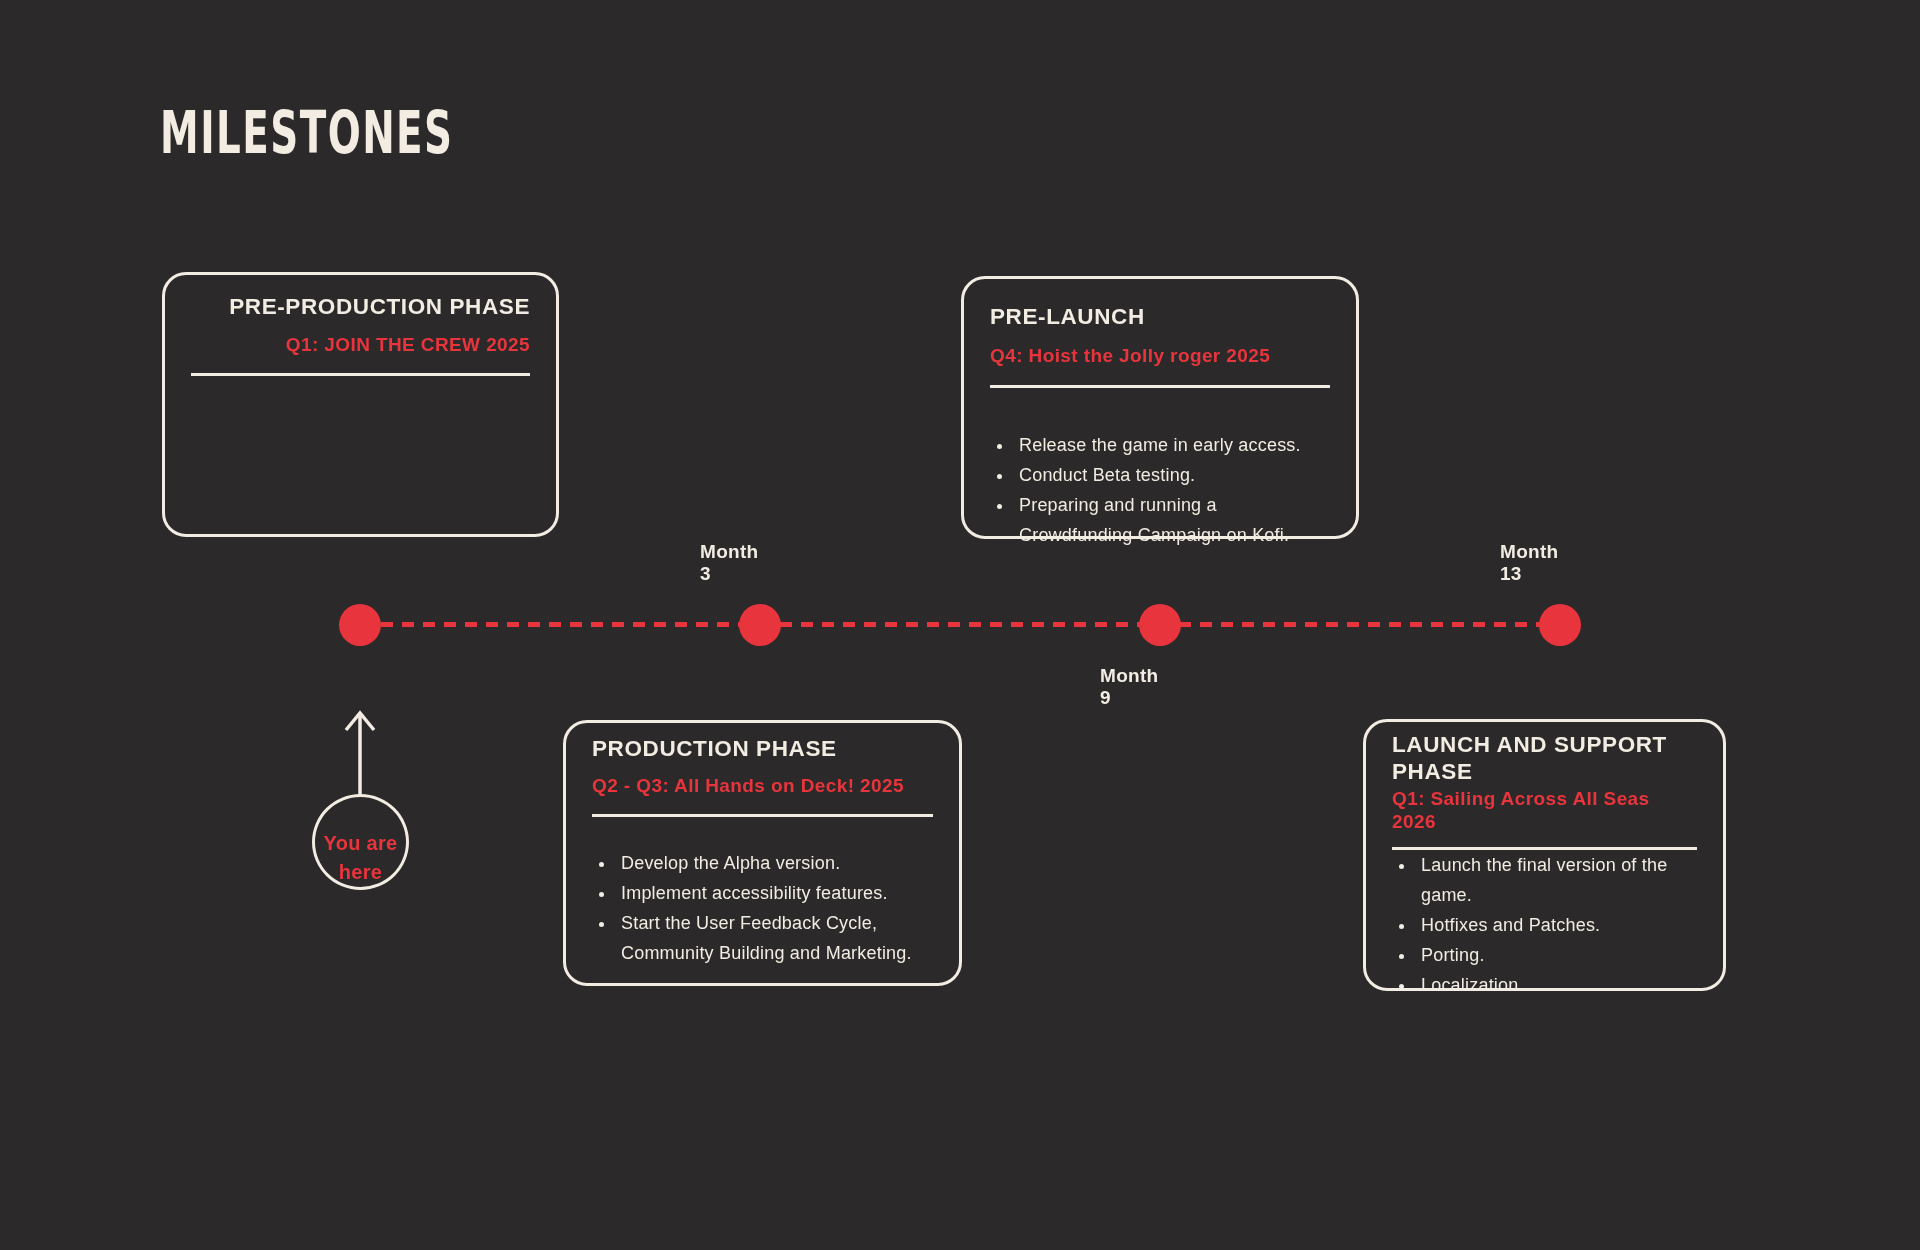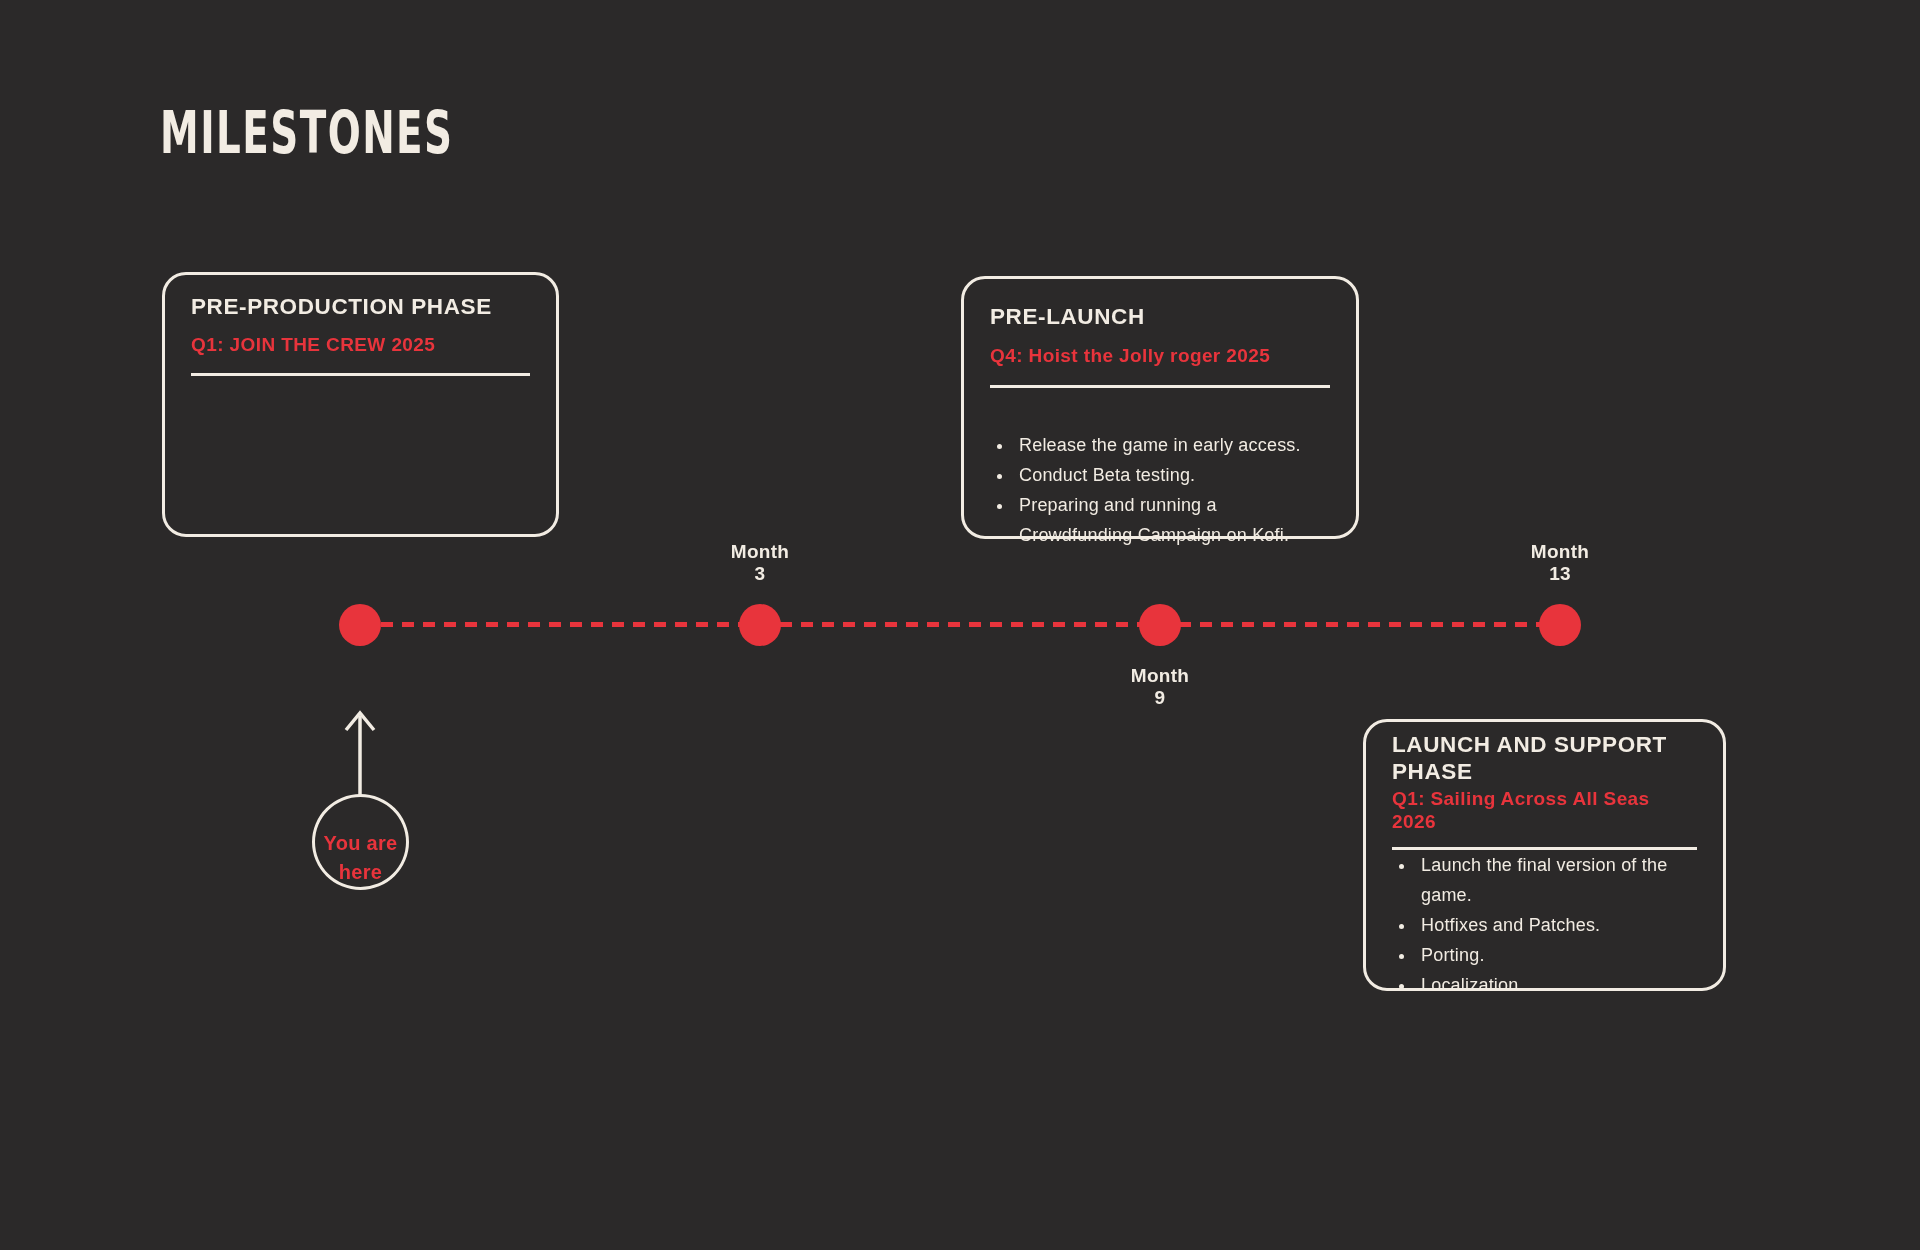--- a/index.html
+++ b/index.html
@@ -62,21 +62,21 @@
   .bullets {
     margin: 0;
     padding: 0 0 0 24px;
     color: var(--fg);
     font-size: 18px;
     line-height: 30px;
     letter-spacing: 0.2px;
   }
   .bullets li { padding-left: 5px; }
 
-  .card-1 { left: 162px; top: 272px; width: 397px; height: 265px; padding-top: 18px; }
+  .card-1 { left: 162px; top: 272px; width: 397px; height: 265px; padding-top: 18px; text-align: right; }
   .card-1 .card-subtitle { margin-top: 13px; }
   .card-1 .divider { margin-top: 17px; }
   .card-1 .bullets { margin-top: 28px; }
 
   .card-2 { left: 961px; top: 276px; width: 398px; height: 263px; padding-top: 24px; }
   .card-2 .card-subtitle { margin-top: 14px; }
   .card-2 .divider { margin-top: 18px; }
   .card-2 .bullets { margin-top: 42px; }
 
   .card-3 { left: 563px; top: 720px; width: 399px; height: 266px; padding-top: 12px; }
@@ -111,21 +111,21 @@
   .dot-3 { left: 1139px; }
   .dot-4 { left: 1539px; }
 
   .month-label {
     position: absolute;
     width: 120px;
     color: var(--fg);
     font-weight: 700;
     font-size: 19px;
     line-height: 22px;
-    text-align: center;
+    text-align: left;
     letter-spacing: 0.3px;
   }
   .month-3  { left: 700px;  top: 541px; }
   .month-9  { left: 1100px; top: 665px; }
   .month-13 { left: 1500px; top: 541px; }
 
   
   .you-are-here {
     position: absolute;
     left: 312px;
@@ -169,20 +169,30 @@
     <h2 class="card-title">PRE-LAUNCH</h2>
     <div class="card-subtitle">Q4: Hoist the Jolly roger 2025</div>
     <div class="divider"></div>
     <ul class="bullets">
       <li>Release the game in early access.</li>
       <li>Conduct Beta testing.</li>
       <li>Preparing and running a Crowdfunding Campaign on Kofi.</li>
     </ul>
   </div>
 
+  <div class="card card-3">
+    <h2 class="card-title">PRODUCTION PHASE</h2>
+    <div class="card-subtitle">Q2 - Q3: All Hands on Deck! 2025</div>
+    <div class="divider"></div>
+    <ul class="bullets">
+      <li>Develop the Alpha version.</li>
+      <li>Implement accessibility features.</li>
+      <li>Start the User Feedback Cycle, Community Building and Marketing.</li>
+    </ul>
+  </div>
 
   <div class="card card-4">
     <h2 class="card-title">LAUNCH AND SUPPORT PHASE</h2>
     <div class="card-subtitle">Q1: Sailing Across All Seas 2026</div>
     <div class="divider"></div>
     <ul class="bullets">
       <li>Launch the final version of the game.</li>
       <li>Hotfixes and Patches.</li>
       <li>Porting.</li>
       <li>Localization.</li>

